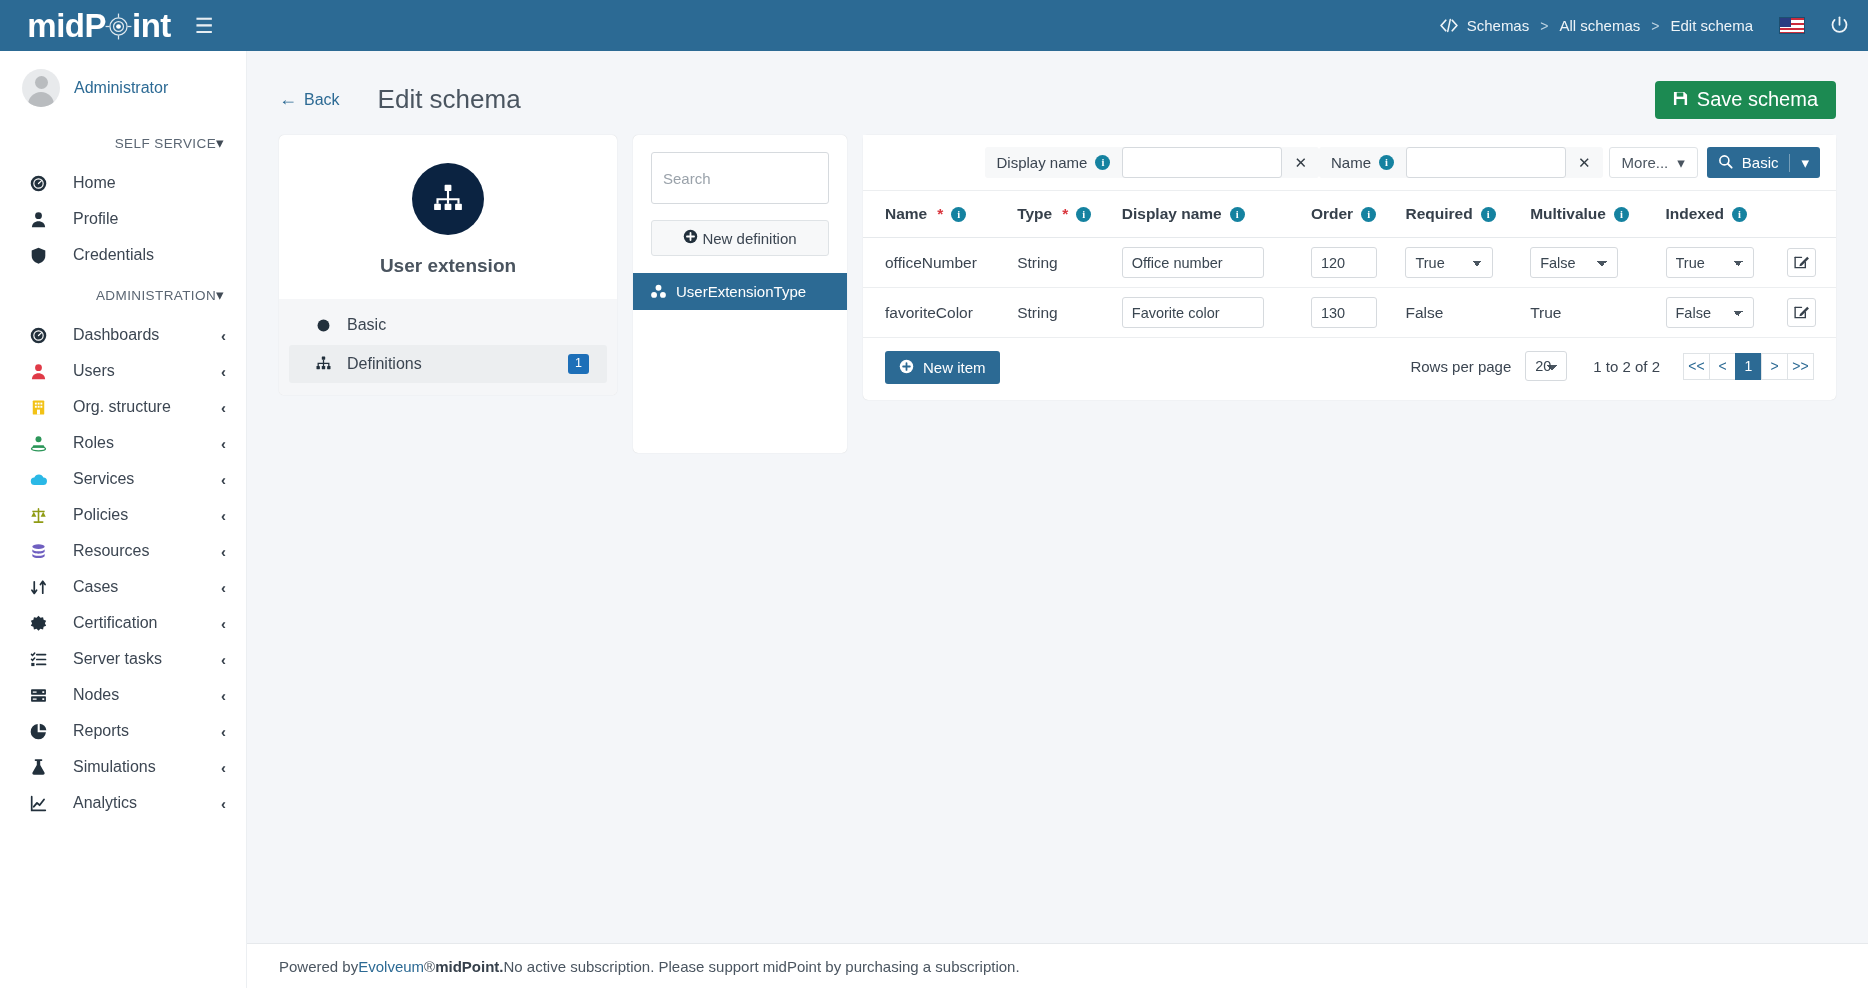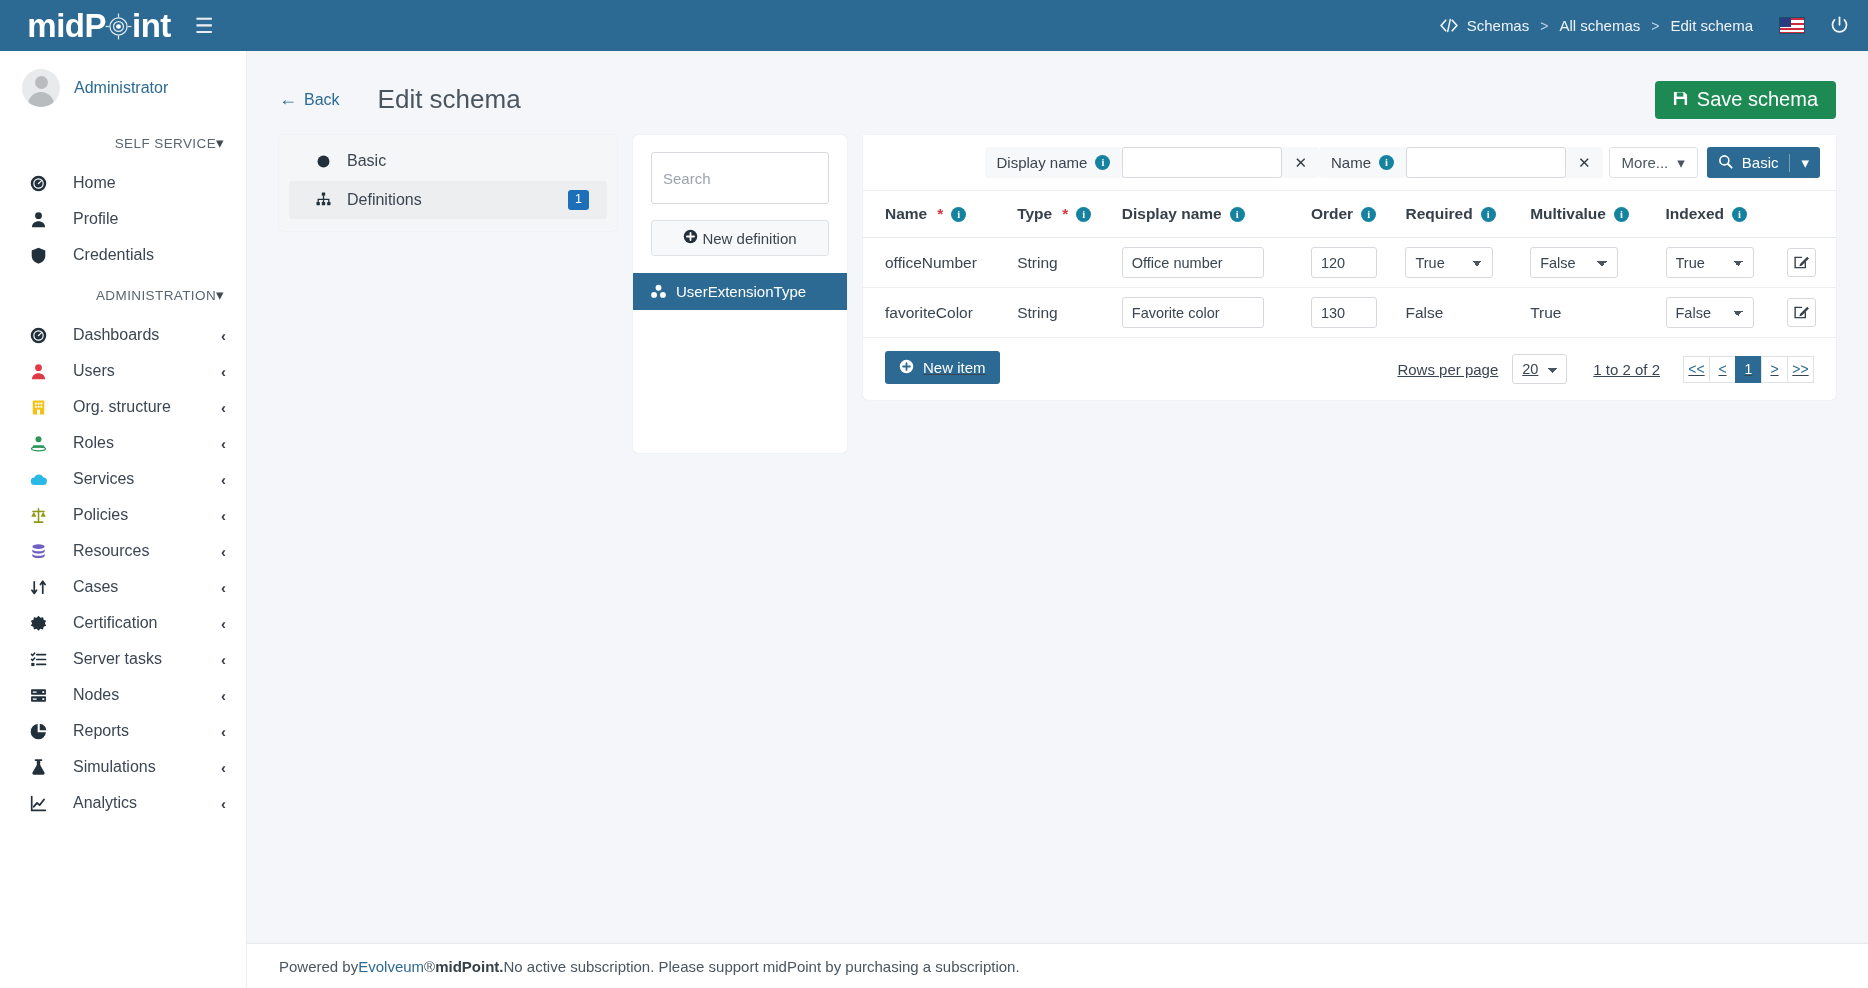--- a/index.html
+++ b/index.html
@@ -204,30 +204,30 @@
     font-family:"Liberation Sans", sans-serif; appearance:none;
     background-image:linear-gradient(45deg,transparent 50%,#4a5560 50%),linear-gradient(135deg,#4a5560 50%,transparent 50%);
     background-position:calc(100% - 15px) 13px, calc(100% - 10px) 13px;
     background-size:5px 5px,5px 5px; background-repeat:no-repeat;
   }
   .edit-btn {
     width:29px; height:29px; border:1px solid #d6dade; border-radius:3px; background:#fff;
     display:flex; align-items:center; justify-content:center; cursor:pointer;
   }
 
-  .table-foot { display:flex; align-items:flex-end; padding:13px 22px 16px 22px;text-decoration:underline; }
+  .table-foot { display:flex; align-items:flex-start; padding:13px 22px 16px 22px; }
   .new-item-btn {
     display:flex; align-items:center; gap:9px; background:#2c6a94; color:#fff; border:none;
     border-radius:3px; height:33px; padding:0 14px; font-size:15px; cursor:pointer;
     font-family:"Liberation Sans", sans-serif;
   }
   .foot-right { margin-left:auto; display:flex; align-items:center; gap:14px; }
   .rpp-label { font-size:15px; color:#3b4551; }
   .rpp-select {
-    height:30px; width:55px; border:1px solid #d6dade; border-radius:3px; background:#fff;
+    height:30px; width:42px; border:1px solid #d6dade; border-radius:3px; background:#fff;
     padding:0 6px 0 9px; font-size:14.5px; color:#3a4651; appearance:none;
     font-family:"Liberation Sans", sans-serif;
     background-image:linear-gradient(45deg,transparent 50%,#4a5560 50%),linear-gradient(135deg,#4a5560 50%,transparent 50%);
     background-position:calc(100% - 14px) 13px, calc(100% - 9px) 13px;
     background-size:5px 5px,5px 5px; background-repeat:no-repeat;
   }
   .range-label { font-size:15px; color:#3b4551; margin-left:12px; }
   .pager { display:flex; align-items:center; margin-left:10px; }
   .pg {
     min-width:27px; height:27px; border:1px solid #dfe3e6; background:#fff; color:#2c6a94;
@@ -525,20 +525,32 @@
           <rect x="3.6" y="8.6" width="8.8" height="6.4" fill="#1c8a52"></rect>
         </svg>
       </span>
       <span>Save schema</span>
     </button>
   </div>
 
   <div class="panels">
 
     <div class="card-left">
+      <div class="card-left-top">
+        <div class="obj-circle">
+          <svg width="34" height="34" viewBox="0 0 24 24">
+            <rect x="9.6" y="2" width="4.8" height="4.4" rx="0.6" fill="#ffffff"></rect>
+            <rect x="2.2" y="15.4" width="4.8" height="4.4" rx="0.6" fill="#ffffff"></rect>
+            <rect x="9.6" y="15.4" width="4.8" height="4.4" rx="0.6" fill="#ffffff"></rect>
+            <rect x="17" y="15.4" width="4.8" height="4.4" rx="0.6" fill="#ffffff"></rect>
+            <path d="M12 6.4v5M4.6 15.4v-3.2h14.8v3.2M12 12.2v3.2" fill="none" stroke="#ffffff" stroke-width="1.5"></path>
+          </svg>
+        </div>
+        <div class="obj-title">User extension</div>
+      </div>
       <div class="card-left-menu" id="object-menu">
           <div class="menu-item">
             <span class="ico">
               <svg width="17" height="17" viewBox="0 0 16 16">
                 <circle cx="8" cy="8" r="5.6" fill="#22303c"></circle>
               </svg>
             </span>
             <span class="lbl">Basic</span>
           </div>
           <div class="menu-item active">

